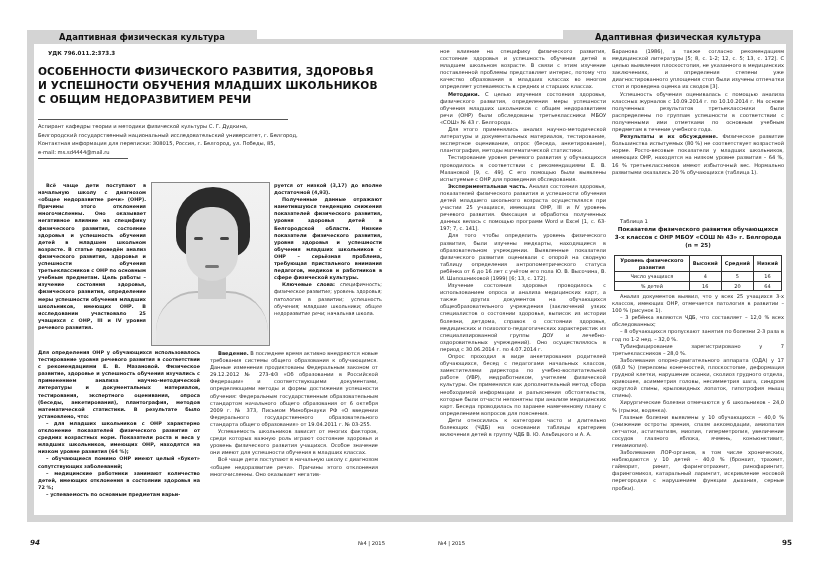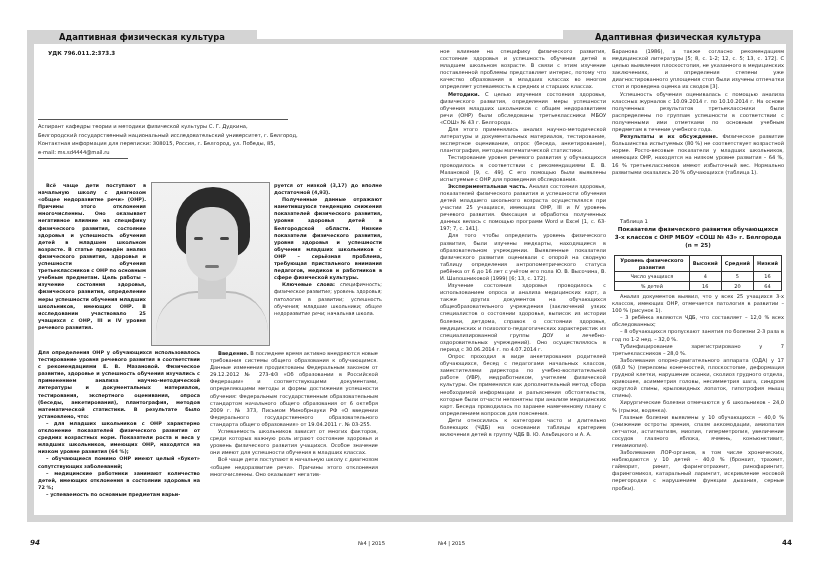--- a/index.html
+++ b/index.html
@@ -52,20 +52,25 @@
 </style>
 </head>
 <body>
 
 <div class="page page-left">
   <div class="frame-left"></div>
   <div class="frame-left-inner"></div>
   <div class="section-tab-left">Адаптивная физическая культура</div>
 
   <div class="udk">УДК 796.011.2:373.3</div>
+  <div class="title">
+    <div>ОСОБЕННОСТИ ФИЗИЧЕСКОГО РАЗВИТИЯ, ЗДОРОВЬЯ</div>
+    <div>И УСПЕШНОСТИ ОБУЧЕНИЯ МЛАДШИХ ШКОЛЬНИКОВ</div>
+    <div>С ОБЩИМ НЕДОРАЗВИТИЕМ РЕЧИ</div>
+  </div>
   <div class="title-rule"></div>
   <div class="author">
     <div>Аспирант кафедры теории и методики физической культуры С. Г. Дудкина,</div>
     <div>Белгородский государственный национальный исследовательский университет, г. Белгород,</div>
     <div>Контактная информация для переписки: 308015, Россия, г. Белгород, ул. Победы, 85,</div>
     <div>e-mail: ms.sd4444@mail.ru</div>
   </div>
   <div class="author-rule"></div>
 
   <div class="col lead" style="left:38px; top:182px; width:108px;">
@@ -162,14 +167,14 @@
     <p>– 3 ребёнка являются ЧДБ, что составляет – 12,0 % всех обследованных;</p>
     <p>– 8 обучающихся пропускают занятия по болезни 2-3 раза в год по 1-2 нед. – 32,0 %.</p>
     <p>Тубинфицирование зарегистрировано у 7 третьеклассников – 28,0 %.</p>
     <p>Заболевания опорно-двигательного аппарата (ОДА) у 17 (68,0 %) (переломы конечностей, плоскостопие, деформация грудной клетки, нарушение осанки, сколиоз грудного отдела, кривошея, асимметрия головы, несимметрия шага, синдром округлой спины, крыловидных лопаток, гипотрофия мышц спины).</p>
     <p>Хирургические болезни отмечаются у 6 школьников – 24,0 % (грыжи, водянка).</p>
     <p>Глазные болезни выявлены у 10 обучающихся – 40,0 % (снижение остроты зрения, спазм аккомодации, амиопатия сетчатки, астигматизм, миопия, гиперметропия, увеличение сосудов глазного яблока, ячмень, конъюнктивит, гемамиопия).</p>
     <p>Заболевания ЛОР-органов, в том числе хронических, наблюдаются у 10 детей – 40,0 % (бронхит, трахеит, гайморит, ринит, фаринготрахеит, ринофарингит, фарингомикоз, катаральный ларингит, искривление носовой перегородки с нарушением функции дыхания, серные пробки).</p>
   </div>
 
   <div class="issue" style="left:28px;">№4 | 2015</div>
-  <div class="folio" style="left:372px;">44</div>
+  <div class="folio" style="left:372px;">95</div>
 </div>
 
 </body></html>

